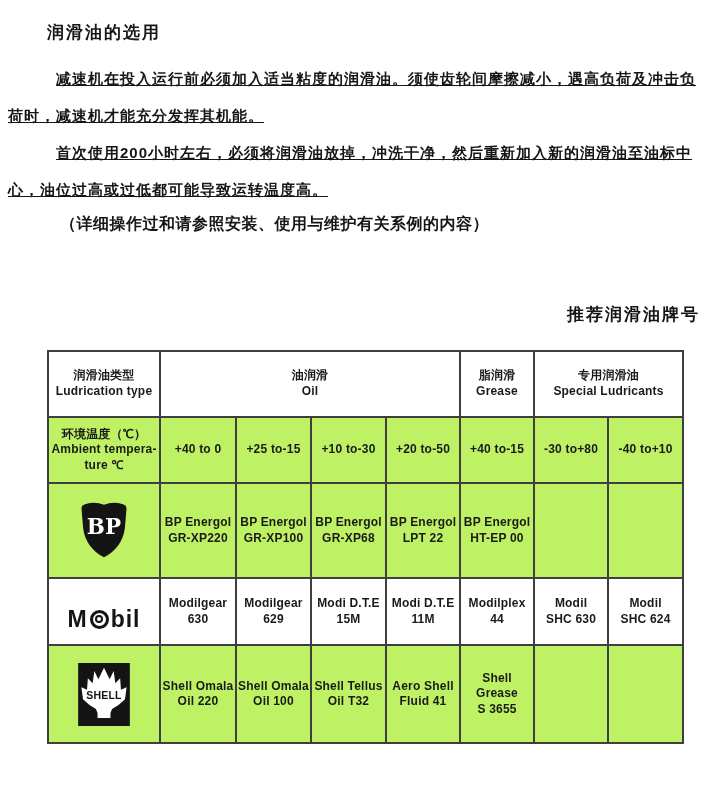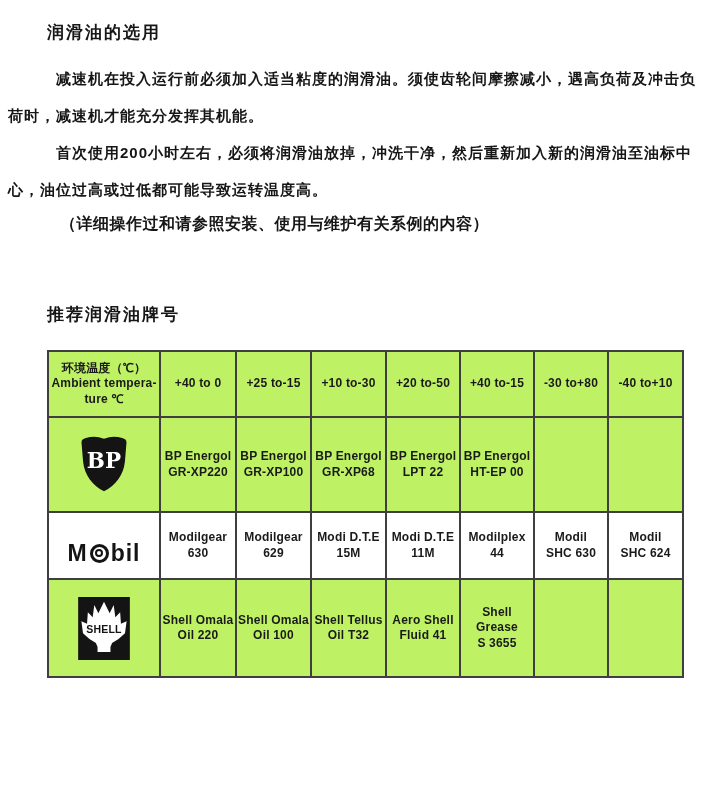--- a/index.html
+++ b/index.html
@@ -13,32 +13,32 @@
   .page { position: relative; width: 710px; height: 794px; padding: 0 10px 0 8px; box-sizing: border-box; }
 
   .doc-title {
     margin: 22px 0 0 39px;
     font-size: 17px; line-height: 22px;
     font-weight: bold; letter-spacing: 2px;
   }
   .para {
     margin: 0; font-size: 15px; font-weight: bold;
     line-height: 37px; letter-spacing: 1px;
-    white-space: pre-line; text-indent: 48px;
+    white-space: pre-line; text-indent: 48px; text-decoration: underline;
   }
   .para.first { margin-top: 16px; }
   .ref-note {
     margin: 8px 0 0 52px;
     font-size: 16px; line-height: 16px;
     font-weight: bold; letter-spacing: 0.5px;
   }
   .section-title {
     margin: 72px 0 0 39px;
     font-size: 17px; line-height: 22px;
-    font-weight: bold; letter-spacing: 2px;
+    font-weight: bold; letter-spacing: 2px; text-align: right;
   }
 
   table.lub {
     border-collapse: collapse; table-layout: fixed;
     margin: 24px 0 0 39px; width: 637px;
   }
   table.lub td {
     border: 2px solid #3f3f3f;
     text-align: center; vertical-align: middle;
     font-size: 12px; font-weight: bold; line-height: 1.3;
@@ -88,20 +88,30 @@
         <col style="width:76px">
         <col style="width:75px">
         <col style="width:75px">
       <col style="width:74px">
         <col style="width:74px">
         <col style="width:74px">
         <col style="width:75px">
     </colgroup>
 
     <tbody>
+        <tr class="r1">
+      <td>润滑油类型
+Ludrication type</td>
+      <td colspan="4">油润滑
+Oil</td>
+      <td>脂润滑
+Grease</td>
+      <td colspan="2">专用润滑油
+Special Ludricants</td>
+    </tr>
 
     <tr class="r2 shade">
       <td>环境温度（℃）
 Ambient tempera-
 ture ℃</td>
       <td>+40 to 0</td>
       <td>+25 to-15</td>
       <td>+10 to-30</td>
       <td>+20 to-50</td>
       <td>+40 to-15</td>

